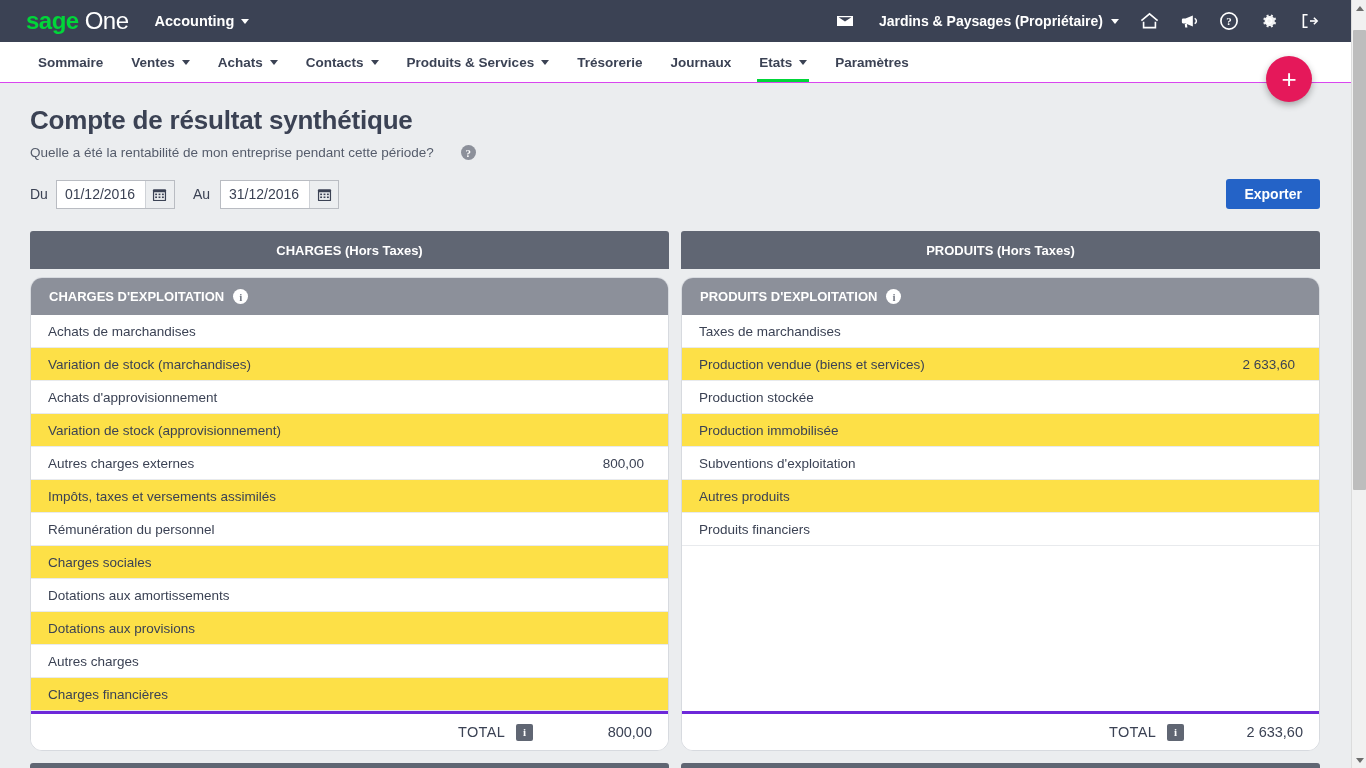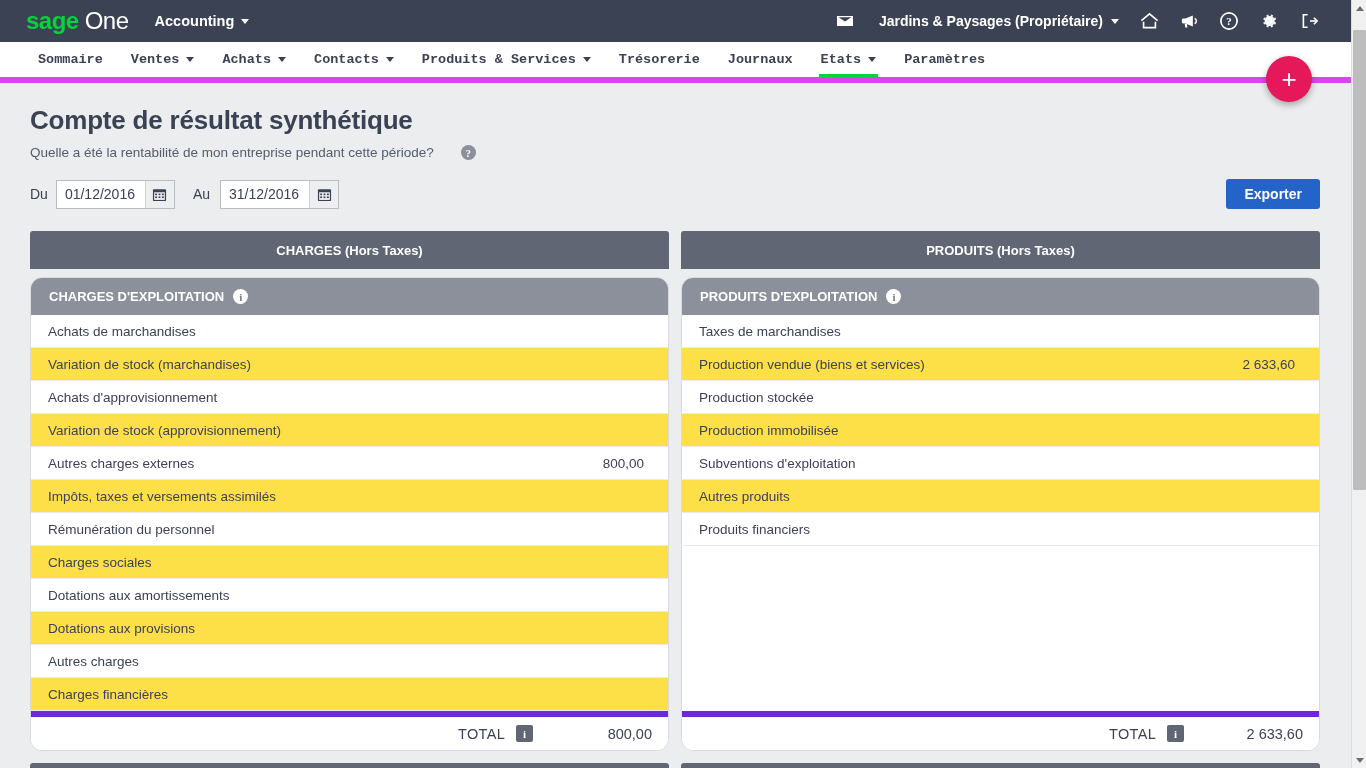--- a/index.html
+++ b/index.html
@@ -35,21 +35,21 @@
   .ticon { width: 40px; height: 42px; color: #fff; cursor: pointer; }
   .ticon svg { display: block; }
   .company {
     font-size: 14px; font-weight: 700; color: #fff; cursor: pointer;
     display: flex; align-items: center; gap: 8px; padding: 0 10px 0 14px; white-space: nowrap;
   }
 
   
   .navbar {
     height: 41px; background: #ffffff; display: flex; align-items: stretch;
-    padding-left: 24px; border-bottom: 6px solid #d946ef; font-family: Liberation Mono, monospace;
+    padding-left: 24px; border-bottom: 1px solid #d946ef;
   }
   .nav-item {
     display: flex; align-items: center; gap: 7px; padding: 0 14px;
     font-size: 13.5px; color: #3b4254; font-weight: 700; cursor: pointer;
     position: relative; white-space: nowrap;
   }
   .nav-item .caret { border-top-color: #3b4254; }
   .nav-item.active::after {
     content: ""; position: absolute; left: 12px; right: 12px; bottom: 0;
     height: 3px; background: #00d639;
@@ -119,21 +119,21 @@
   .row {
     height: 33px; display: flex; align-items: center; justify-content: space-between;
     padding: 0 24px 0 17px; font-size: 13.5px; color: #3b4254;
     border-bottom: 1px solid #e8eaed; background: #fff;
   }
   .row.alt { background: #fde047; }
   .row .amt { font-variant-numeric: tabular-nums; }
   .spacer { background: #fff; }
   .total-row {
     height: 39px; display: flex; align-items: center; justify-content: flex-end;
-    gap: 0; padding: 0 16px 0 17px; background: #fff; border-top: 6px solid #6d28d9;
+    gap: 0; padding: 0 16px 0 17px; background: #fff; border-top: 3px solid #6d28d9;
     font-size: 14.5px; color: #3b4254; font-weight: 400;
   }
   .total-label { letter-spacing: 0.3px; }
   .total-badge {
     width: 17px; height: 17px; background: #606673; color: #fff; border-radius: 2px;
     font-size: 11px; font-weight: 700; display: flex; align-items: center;
     justify-content: center; margin-left: 11px; cursor: pointer;
     font-family: "Liberation Serif", serif;
   }
   .total-amt { margin-left: 49px; font-variant-numeric: tabular-nums; min-width: 70px; text-align: right; }

